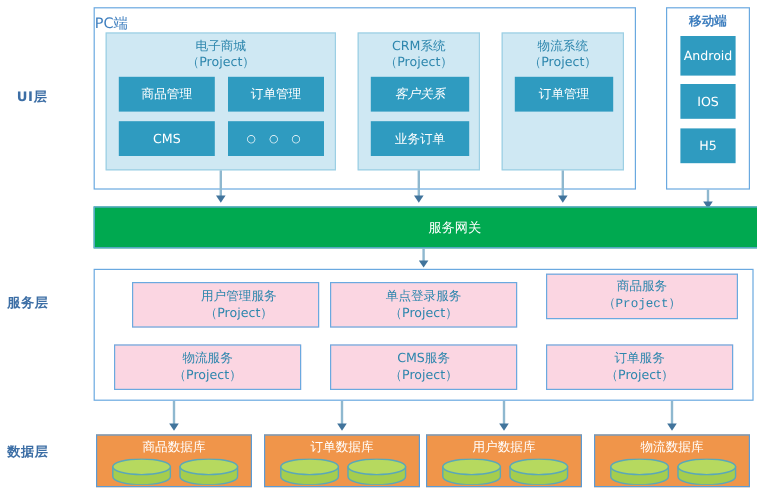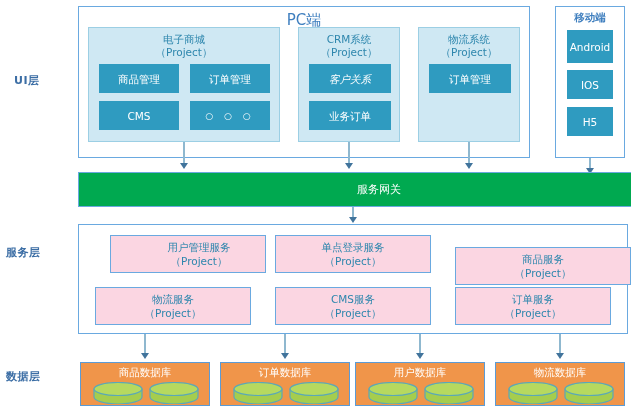--- a/index.html
+++ b/index.html
@@ -29,22 +29,21 @@
 
   
   .outer-box {
     border: 1px solid #6aa9e0;
     background: #ffffff;
   }
   .outer-title {
     position: absolute;
     left: 0; right: 0;
     top: 4px;
-    text-align: center;
-    font-size: 15px;
+    font-size: 12px;
     color: #3f7fbf;
   }
   .mobile-title {
     position: absolute;
     left: 0; right: 0;
     top: 4px;
     text-align: center;
     font-size: 10.5px;
     color: #3f7fbf;
     font-weight: bold;
@@ -205,21 +204,21 @@
   <div class="abs outer-box" style="left:78px; top:224px; width:550px; height:110px;"></div>
 
   <div class="abs svc" style="left:110px; top:235px; width:156px; height:38px;padding-left:22px;">
     <span>用户管理服务</span>
     <span class="sub">（Project）</span>
   </div>
   <div class="abs svc" style="left:275px; top:235px; width:156px; height:38px;">
     <span>单点登录服务</span>
     <span class="sub">（Project）</span>
   </div>
-  <div class="abs svc" style="left:455px; top:247px; width:176px; height:38px;">
+  <div class="abs svc" style="left:455px; top:228px; width:160px; height:38px;font-family:Liberation Mono, monospace;">
     <span>商品服务</span>
     <span class="sub">（Project）</span>
   </div>
 
   <div class="abs svc" style="left:95px; top:287px; width:156px; height:38px;">
     <span>物流服务</span>
     <span class="sub">（Project）</span>
   </div>
   <div class="abs svc" style="left:275px; top:287px; width:156px; height:38px;">
     <span>CMS服务</span>

